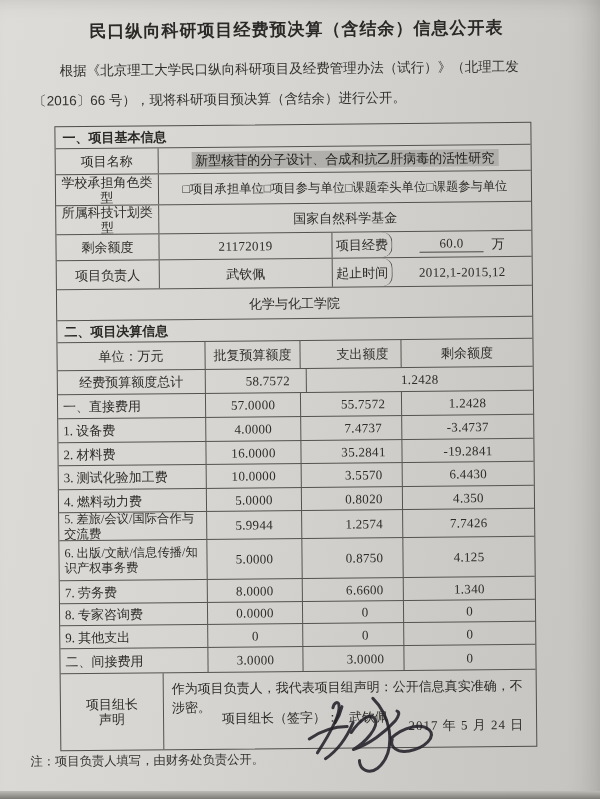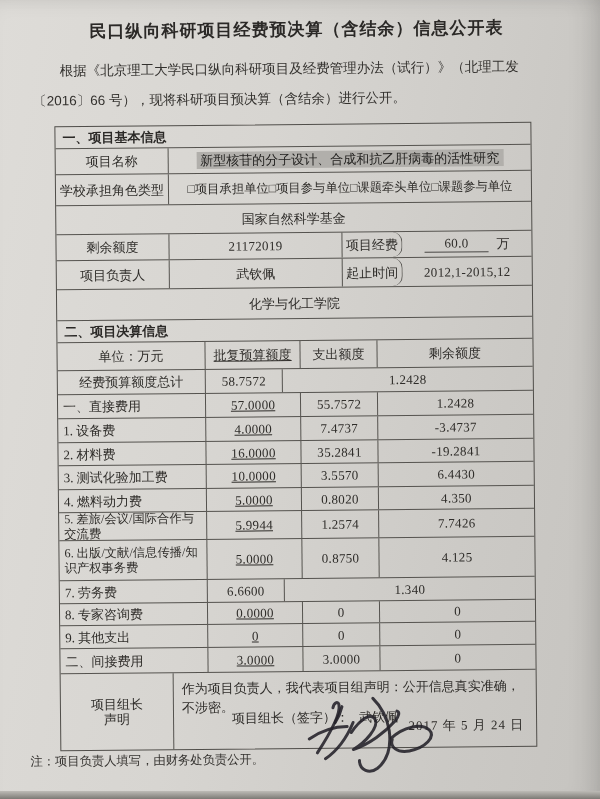--- a/index.html
+++ b/index.html
@@ -24,27 +24,27 @@
     border:1.2px solid #504e4a;box-sizing:border-box;background:transparent;}
   .row{display:flex;border-bottom:1px solid #55534f;box-sizing:border-box;align-items:stretch;}
   .row:last-child{border-bottom:none;}
   .cell{box-sizing:border-box;border-right:1px solid #55534f;display:flex;
     align-items:center;justify-content:center;font-size:13px;line-height:15px;
     padding:1px 3px;text-align:center;overflow:hidden;}
   .cell:last-child{border-right:none;}
   .cell.left{justify-content:flex-start;text-align:left;padding-left:5px;}
   .sec-head{font-family:"Liberation Sans","DejaVu Sans",sans-serif;font-weight:bold;
     font-size:13px;display:flex;align-items:center;padding-left:7px;color:#2b2927;}
-  .w-label{width:113px;flex:none;}
+  .w-label{width:103px;flex:none;}
   .w-rest{flex:1;}
   .w-v1{width:173px;flex:none;}
   .w-l2{width:60px;flex:none;border-radius:10px;}
   .b-name{width:148px;flex:none;}
-  .b-c1{width:95px;flex:none;text-decoration:underline;}
-  .b-c2{width:77px;flex:none;}
+  .b-c1{width:95px;flex:none;}
+  .b-c2{width:77px;flex:none;margin-left:24px;}
   .hl{background:#b1afab;padding:1px 4px;color:#232220;}
   .u-line{display:inline-block;border-bottom:1px solid #4a4846;padding:0 20px 1px 20px;}
   .small{font-size:12.3px;}
   .num{font-size:13px;letter-spacing:.3px;}
 
   .decl-cell{position:relative;display:block;padding:4px 8px 2px 8px;text-align:left;overflow:visible;}
   .decl-text{font-size:13px;line-height:19px;margin:2px 0 0 0;}
   .sign-line{position:absolute;left:58px;top:38px;font-size:13px;}
   .sign-name{margin-left:10px;}
   .decl-date{position:absolute;right:12px;bottom:14px;font-size:13px;letter-spacing:1px;}
@@ -80,20 +80,21 @@
           <span class="hl">新型核苷的分子设计、合成和抗乙肝病毒的活性研究</span>
         </div>
       </div>
 
       <div class="row" style="height:31px">
         <div class="cell w-label">学校承担角色类型</div>
         <div class="cell w-rest small">□项目承担单位□项目参与单位□课题牵头单位□课题参与单位</div>
       </div>
 
       <div class="row" style="height:29px">
+        <div class="cell w-label">所属科技计划类型</div>
         <div class="cell w-rest">国家自然科学基金</div>
       </div>
 
       <div class="row" style="height:26px">
         <div class="cell w-label">剩余额度</div>
         <div class="cell w-v1 num">21172019</div>
         <div class="cell w-l2">项目经费</div>
         <div class="cell w-rest">
           <span class="u-line num">60.0</span>
           <span style="margin-left:8px">万</span>
@@ -164,20 +165,21 @@
         <div class="cell w-rest num">7.7426</div>
       </div>
       <div class="row" style="height:40px">
         <div class="cell b-name left small">6. 出版/文献/信息传播/知识产权事务费</div>
         <div class="cell b-c1 num">5.0000</div>
         <div class="cell b-c2 num">0.8750</div>
         <div class="cell w-rest num">4.125</div>
       </div>
       <div class="row" style="height:23px">
         <div class="cell b-name left">7. 劳务费</div>
+        <div class="cell b-c1 num">8.0000</div>
         <div class="cell b-c2 num">6.6600</div>
         <div class="cell w-rest num">1.340</div>
       </div>
       <div class="row" style="height:22px">
         <div class="cell b-name left">8. 专家咨询费</div>
         <div class="cell b-c1 num">0.0000</div>
         <div class="cell b-c2 num">0</div>
         <div class="cell w-rest num">0</div>
       </div>
       <div class="row" style="height:23px">

